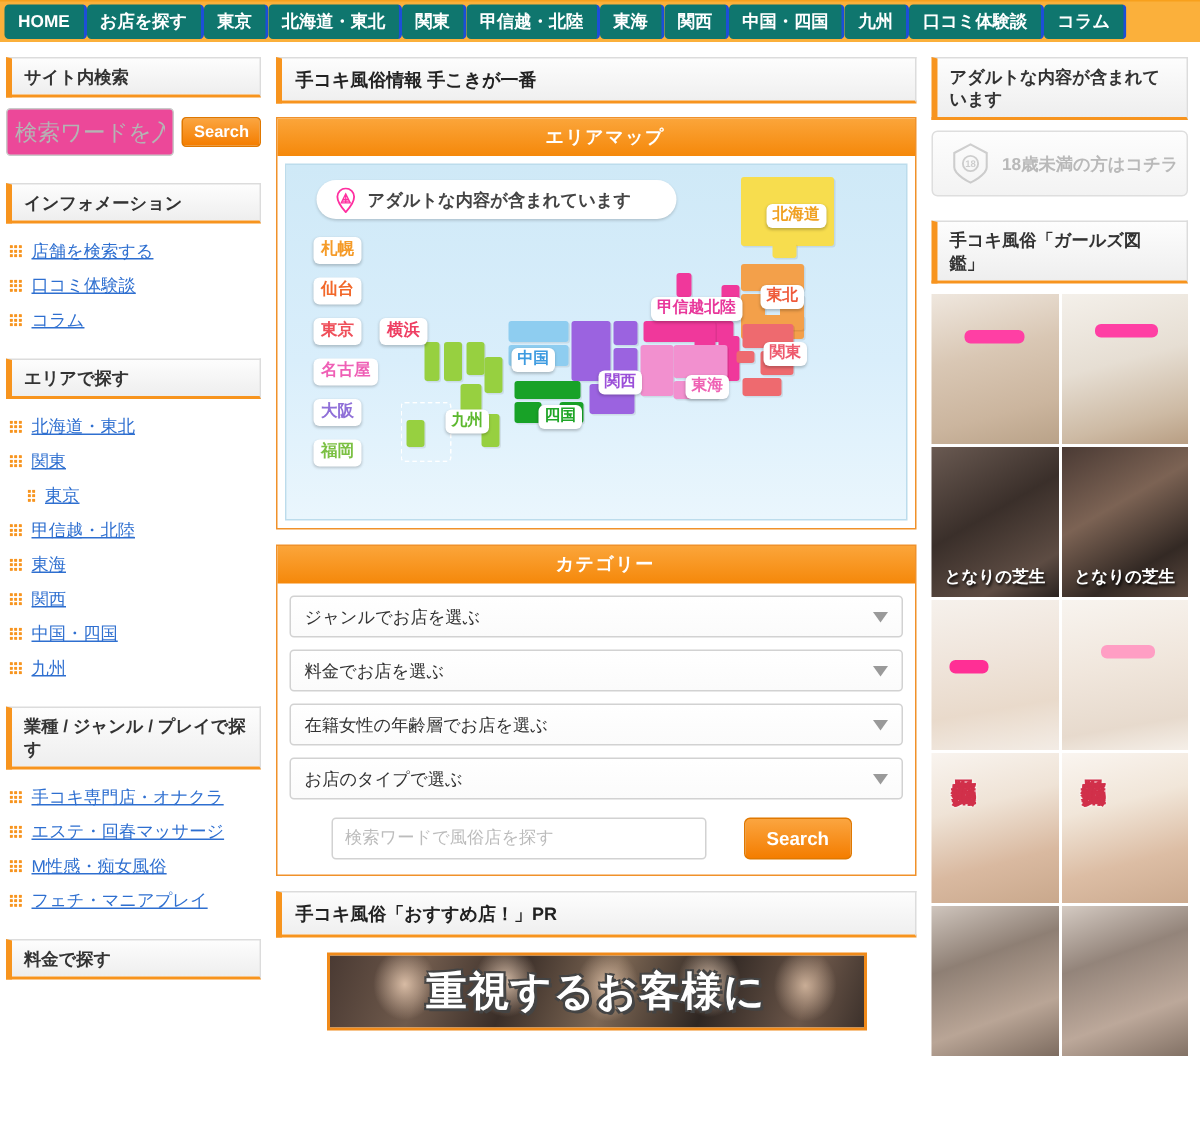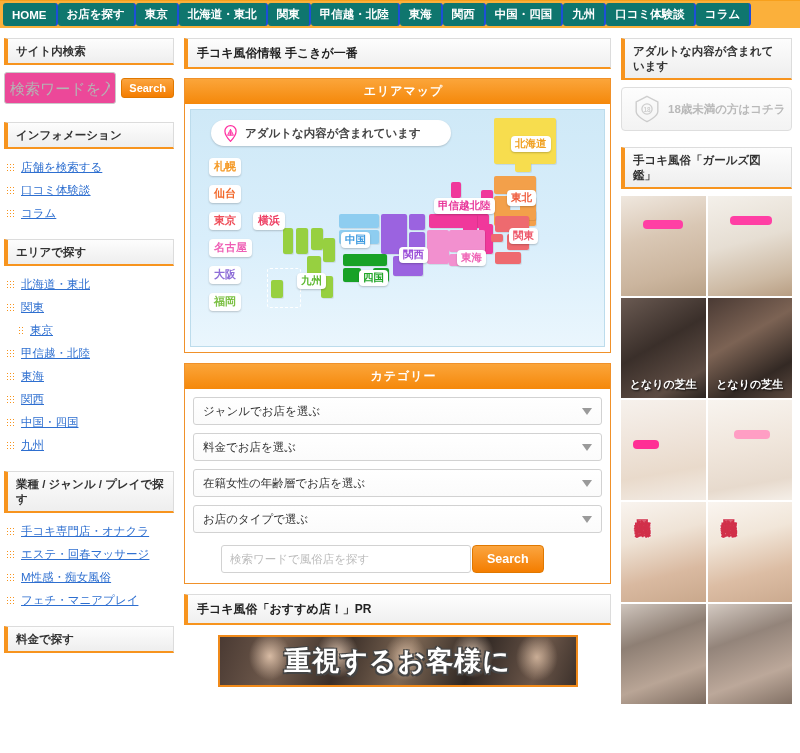--- a/index.html
+++ b/index.html
@@ -155,21 +155,21 @@
     font-size: 11.5px; color: #333; padding: 0 28px 0 9px;
     display: flex; align-items: center; cursor: pointer;
     font-family: inherit;
   }
   .caret {
     position: absolute; right: 10px; top: 11px;
     width: 0; height: 0; border-left: 5.5px solid transparent;
     border-right: 5.5px solid transparent; border-top: 7px solid #9a9a9a;
     pointer-events: none;
   }
-  .cat-search { display: flex; align-items: flex-start; gap: 1px; padding: 4px 0 2px 28px; }
+  .cat-search { display: flex; align-items: flex-start; gap: 25px; padding: 4px 0 2px 28px; }
   .cat-search input {
     flex: 0 0 250px; height: 28px; border: 1px solid #d2d2d2; border-radius: 3px;
     font-size: 11.5px; padding: 0 8px; color: #333; font-family: inherit; background:#fff;
   }
   .cat-search input::placeholder { color: #bcbcbc; }
   .btn-search-lg {
     background: linear-gradient(to bottom, #fba540, #f47d00);
     color: #fff; border: 1px solid #e07800; border-radius: 4px;
     font-weight: 700; font-size: 12.5px; padding: 6px 14px; cursor: pointer;
     font-family: inherit;

